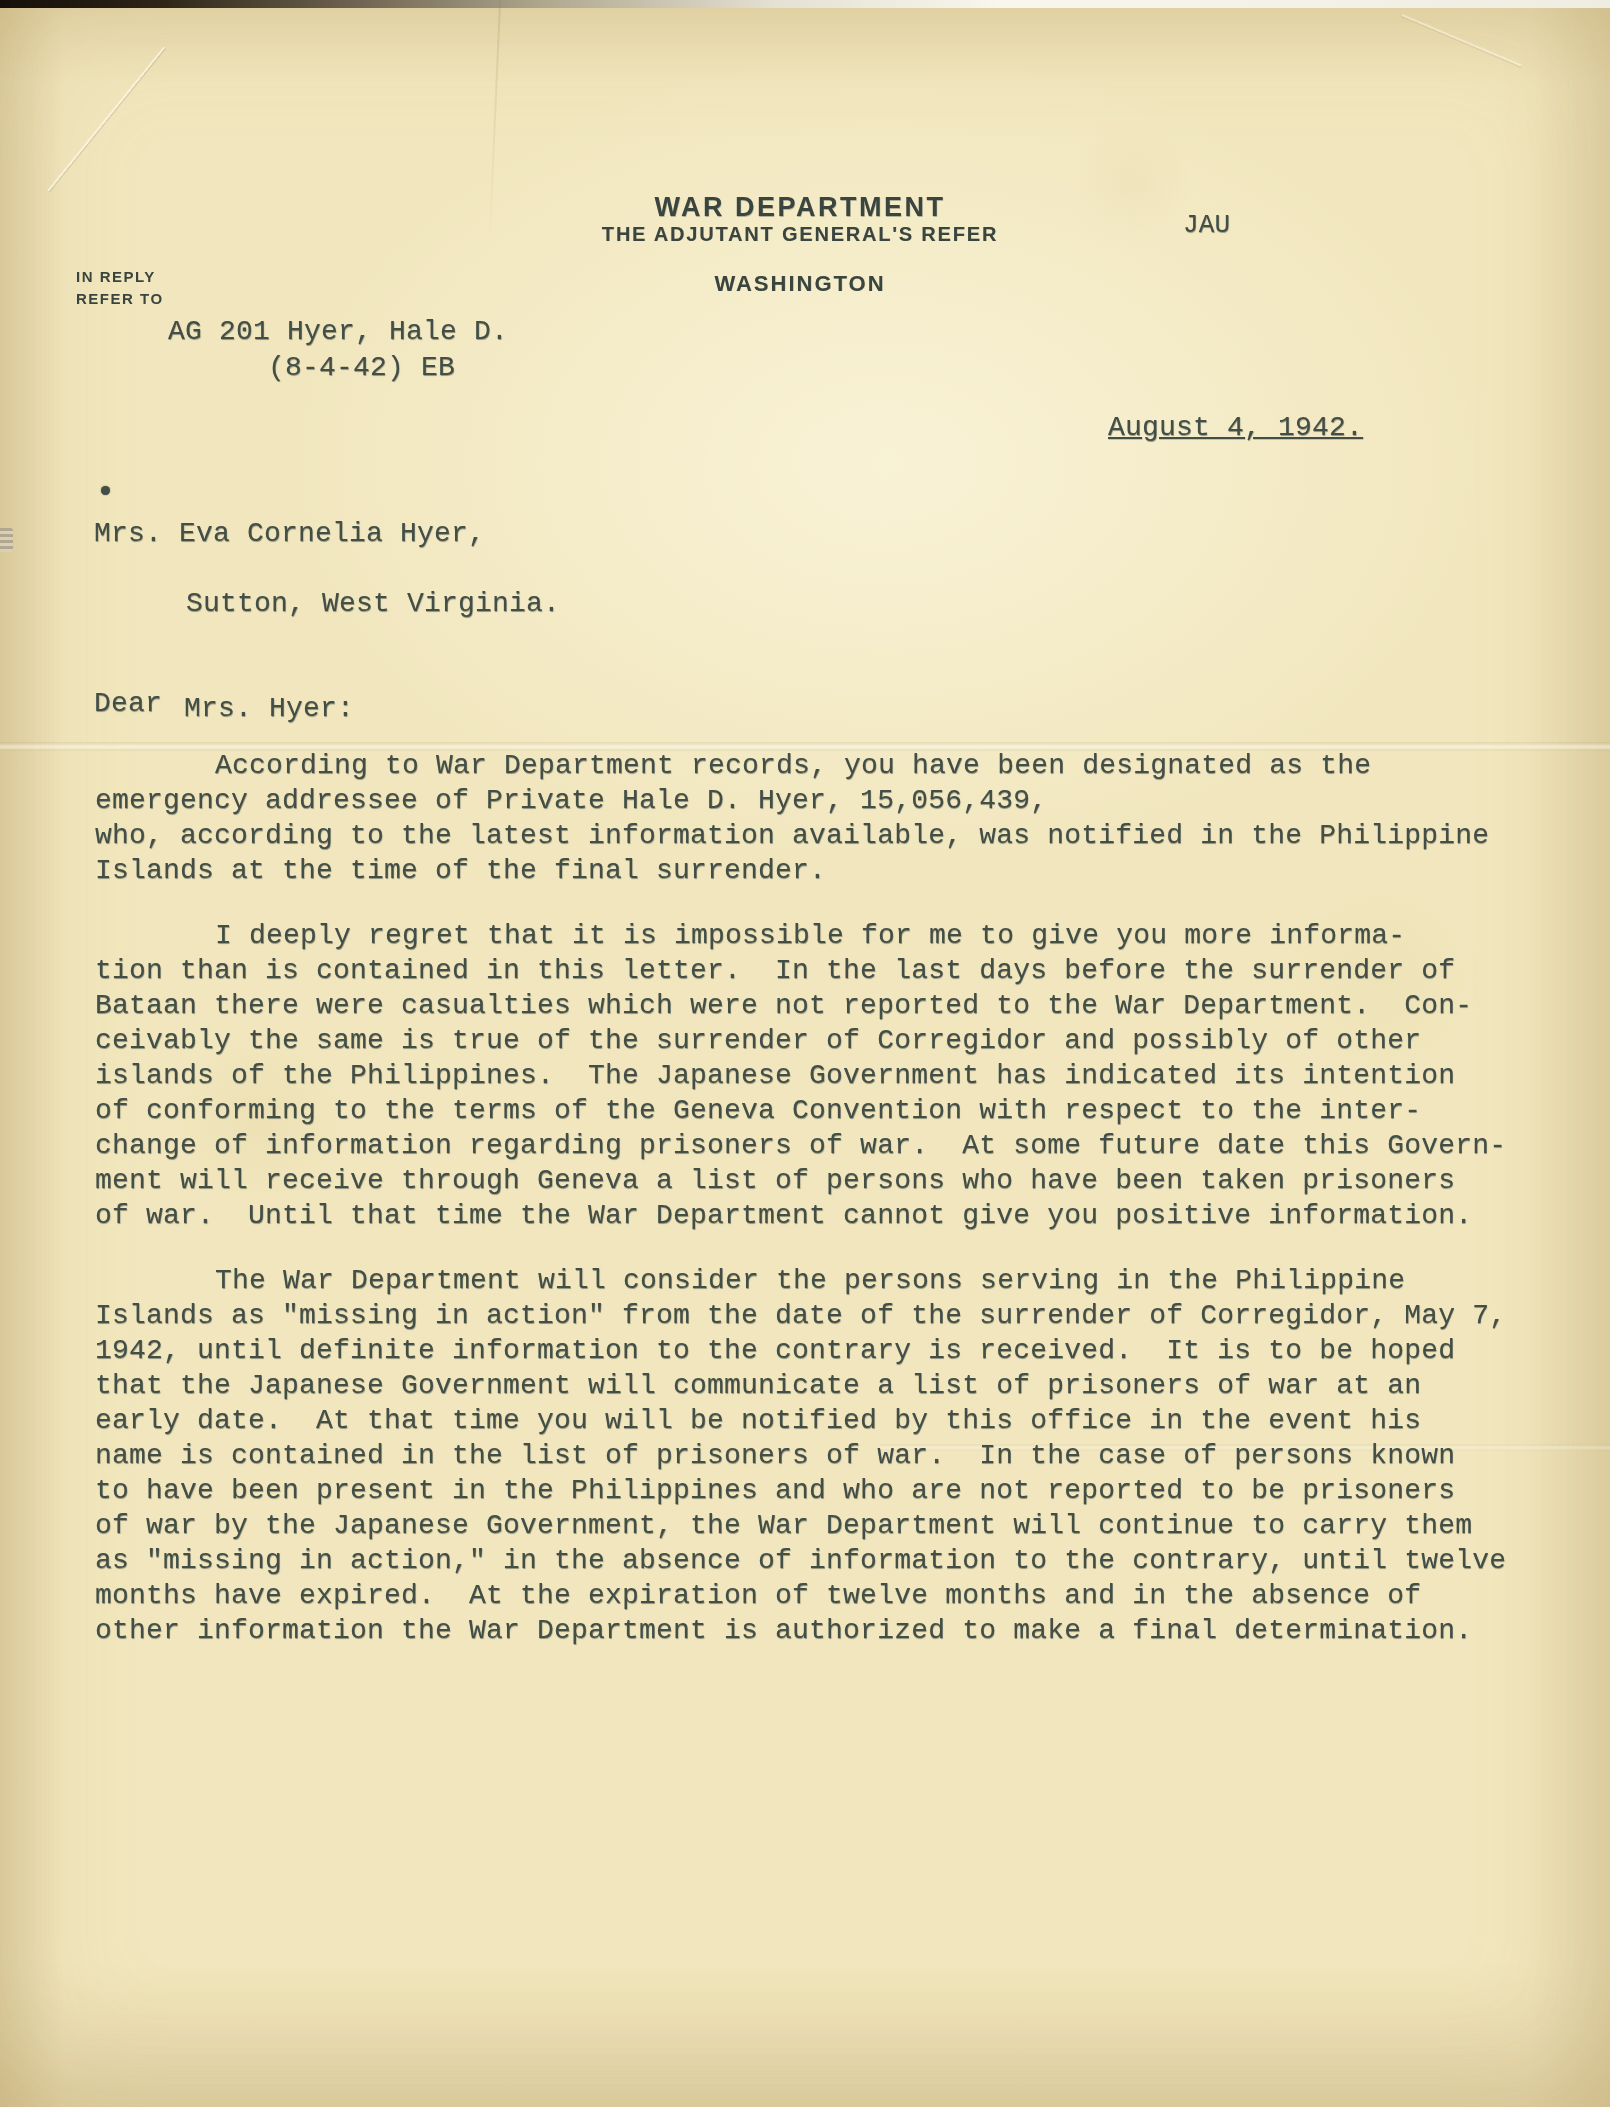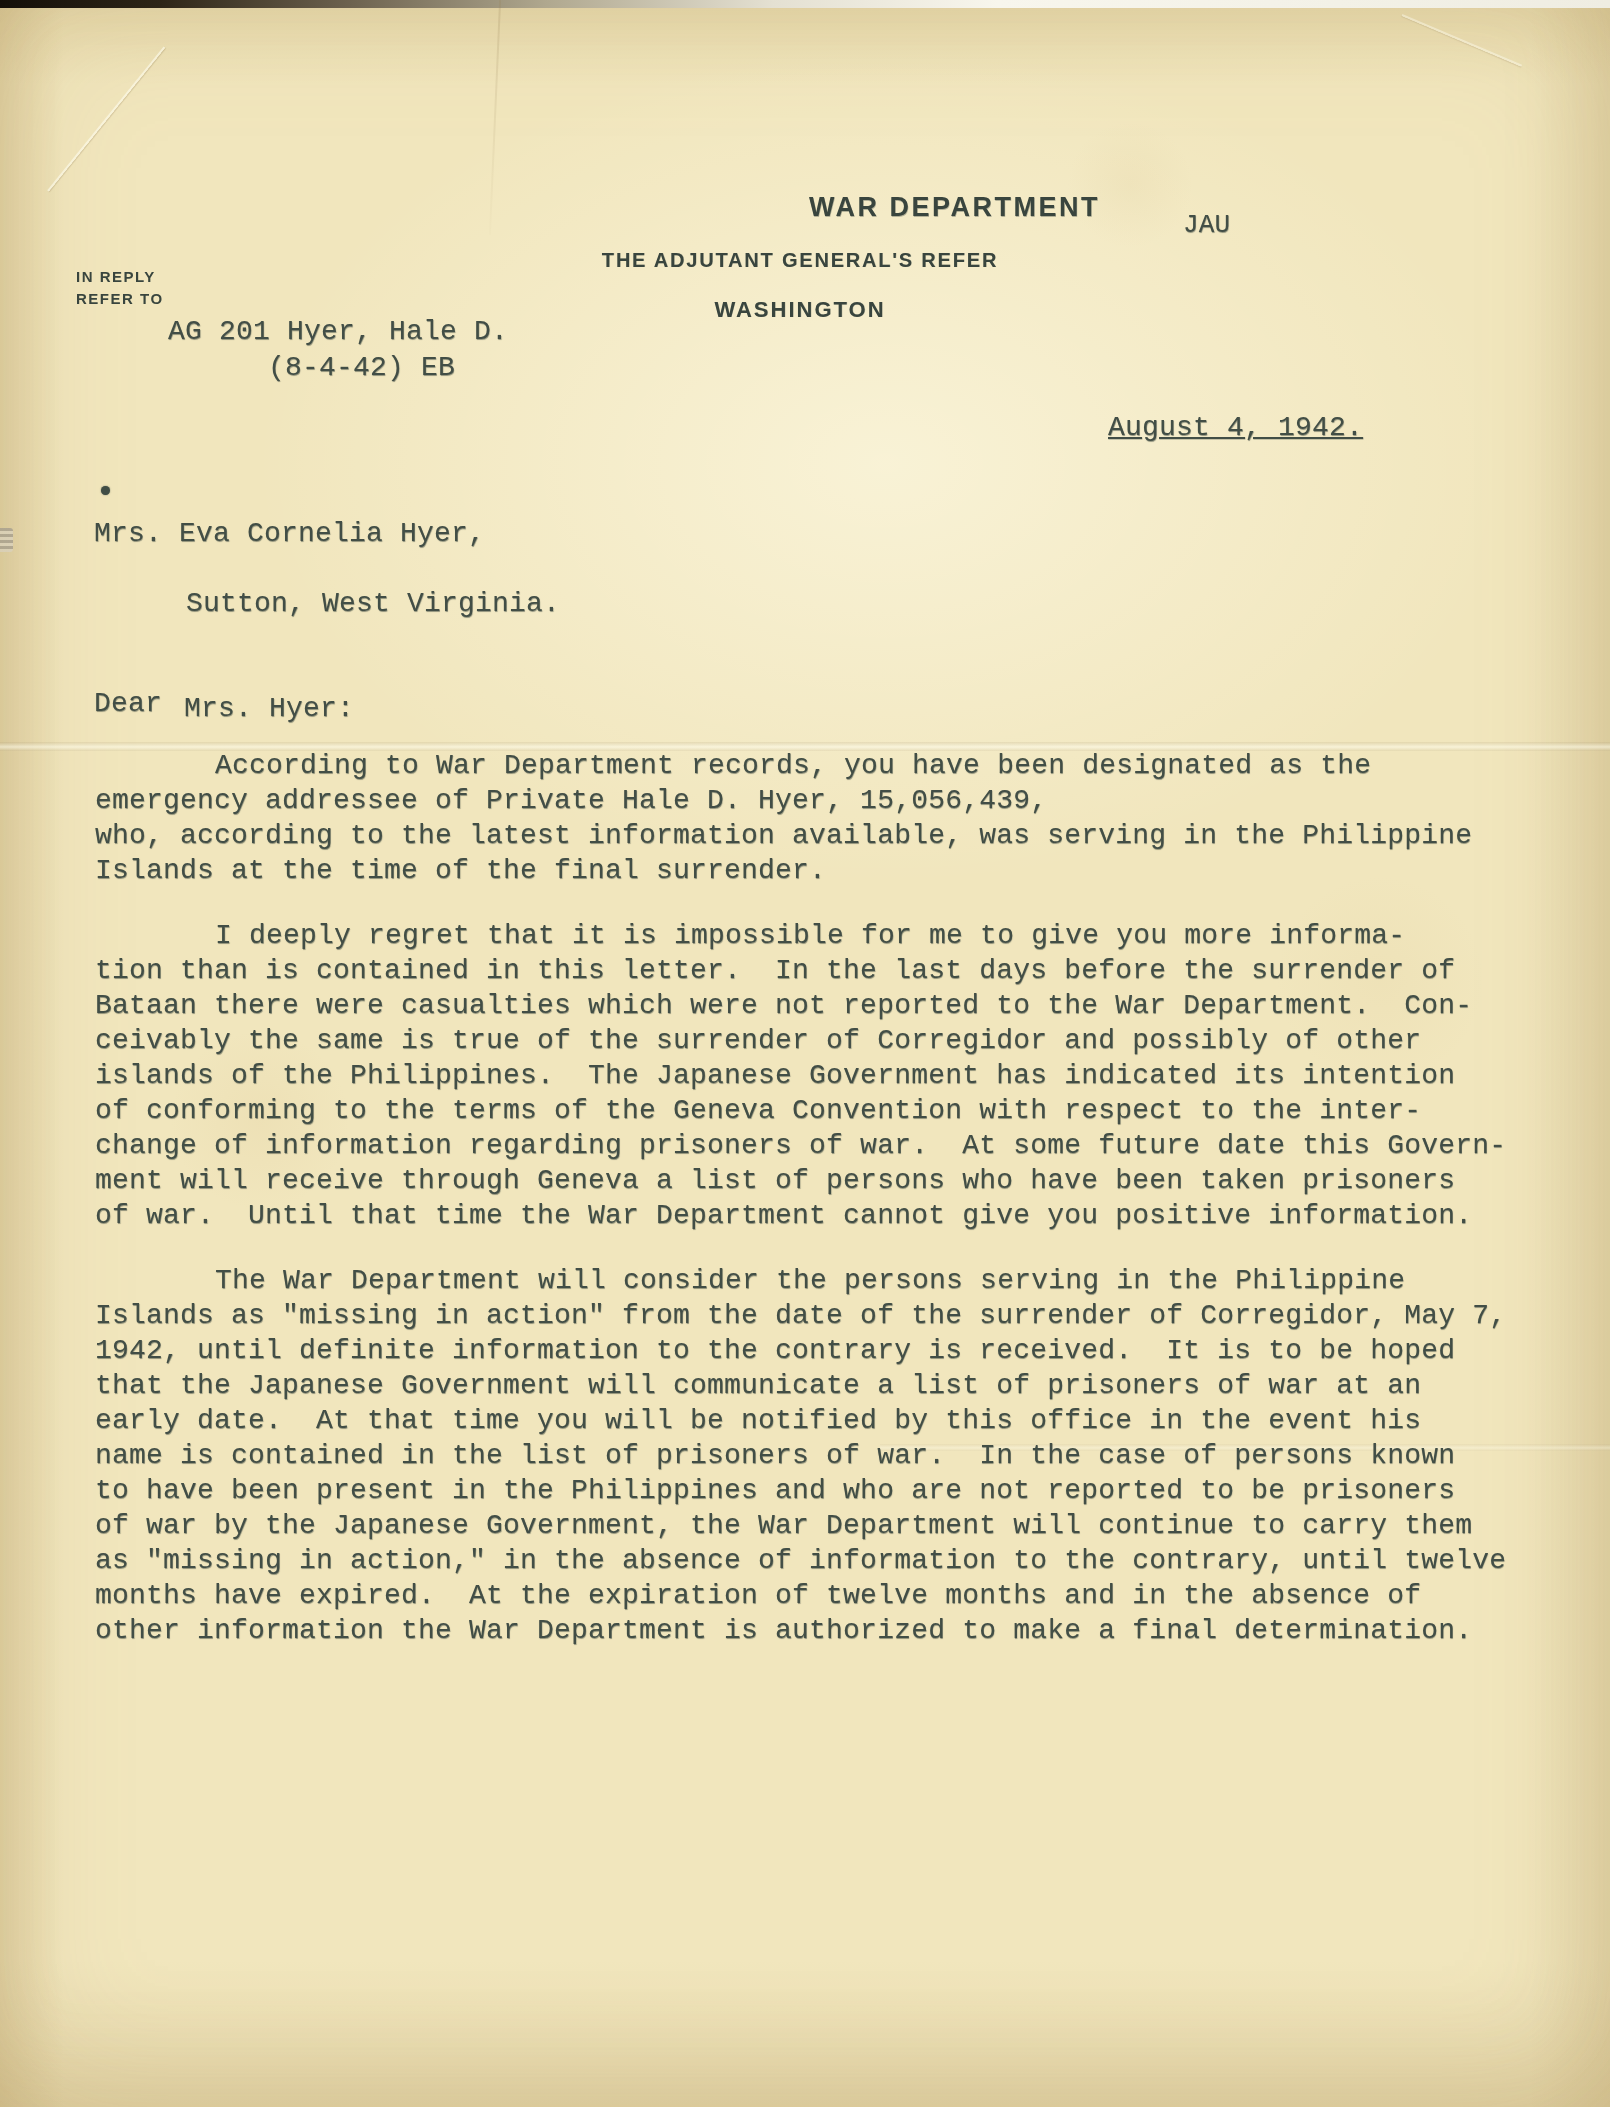--- a/index.html
+++ b/index.html
@@ -50,21 +50,21 @@
     background:linear-gradient(to bottom, rgba(125,103,62,0.07), rgba(255,255,242,0.30) 55%, rgba(125,103,62,0.06));
   }
   .edge-mark{
     position:absolute;left:0;top:528px;width:13px;height:24px;
     background:repeating-linear-gradient(to bottom,#9a948a 0 3px,#d9d2c2 3px 6px);
     opacity:0.65;border-radius:0 3px 3px 0;
   }
   
   .hd{font-family:"Liberation Sans","DejaVu Sans",sans-serif;font-weight:700;color:#39453e;}
   .letterhead{position:absolute;left:500px;top:192px;width:600px;text-align:center;}
-  .lh1{font-size:27px;line-height:30px;letter-spacing:2.5px;margin-bottom:26px;text-shadow:0.5px 0.5px 0 rgba(57,69,62,0.35);text-align:right;}
+  .lh1{font-size:27px;line-height:30px;letter-spacing:2.5px;text-shadow:0.5px 0.5px 0 rgba(57,69,62,0.35);}
   .lh2{font-size:20px;line-height:24px;letter-spacing:1.8px;margin-bottom:28px;text-shadow:0.4px 0.4px 0 rgba(57,69,62,0.3);}
   .lh3{font-size:22px;line-height:20px;letter-spacing:2px;text-shadow:0.4px 0.4px 0 rgba(57,69,62,0.3);}
   .reply-block{position:absolute;left:76px;top:266px;font-size:15px;line-height:22px;letter-spacing:1.5px;}
   
   .tw{
     font-family:"Liberation Mono","DejaVu Sans Mono",monospace;
     color:#424e46;font-size:28px;letter-spacing:0.2px;
     text-shadow:0.4px 0.5px 0.7px rgba(55,68,60,0.5);
   }
   .stamp{position:absolute;left:1183px;top:210px;font-size:26px;}
@@ -124,21 +124,21 @@
   <div class="recipient-name tw">Mrs. Eva Cornelia Hyer,</div>
   <div class="recipient-address tw">Sutton, West Virginia.</div>
 
   <div class="salutation tw">
     <span>Dear</span><span class="sal-name">Mrs. Hyer:</span>
   </div>
 
   <div class="letter-body tw">
     <p>According to War Department records, you have been designated as the
 emergency addressee of Private Hale D. Hyer, 15,056,439,
-who, according to the latest information available, was serving in the Philippine
+who, according to the latest information available, was notified in the Philippine
 Islands at the time of the final surrender.</p>
     <p>I deeply regret that it is impossible for me to give you more informa-
 tion than is contained in this letter.  In the last days before the surrender of
 Bataan there were casualties which were not reported to the War Department.  Con-
 ceivably the same is true of the surrender of Corregidor and possibly of other
 islands of the Philippines.  The Japanese Government has indicated its intention
 of conforming to the terms of the Geneva Convention with respect to the inter-
 change of information regarding prisoners of war.  At some future date this Govern-
 ment will receive through Geneva a list of persons who have been taken prisoners
 of war.  Until that time the War Department cannot give you positive information.</p>

